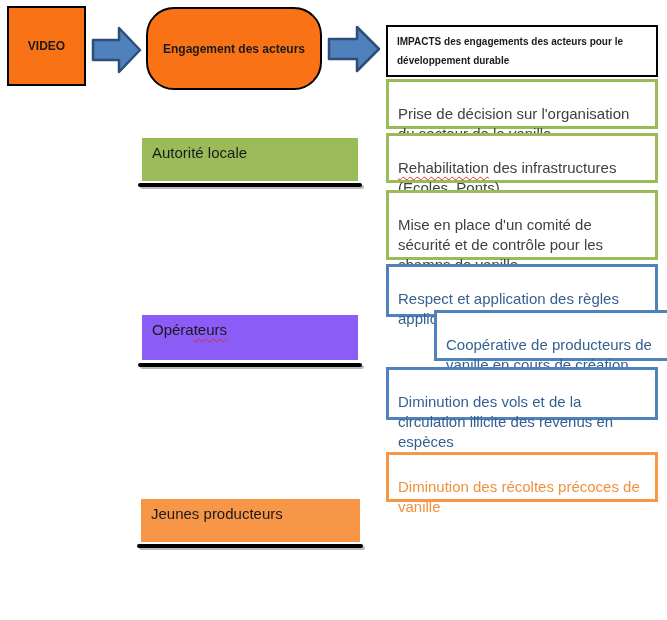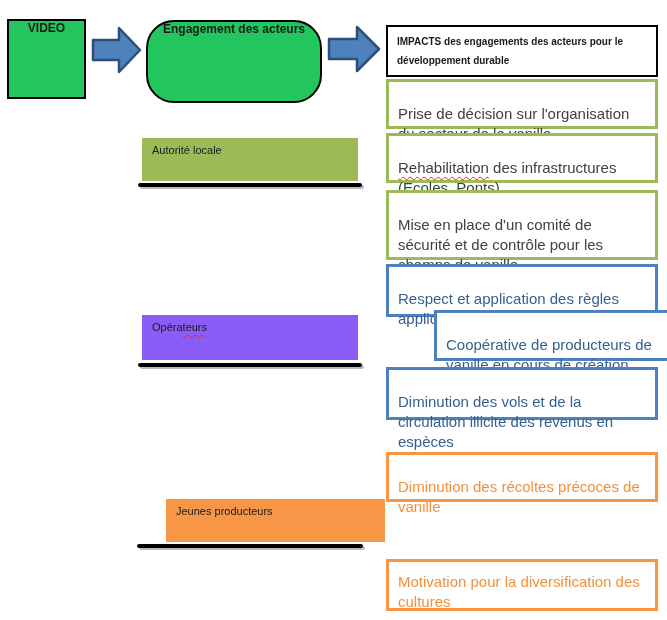--- a/index.html
+++ b/index.html
@@ -1,35 +1,35 @@
 <!DOCTYPE html>
 <html><head>
 <meta charset="utf-8">
 <style>
   html,body{margin:0;padding:0;background:#ffffff;}
   body{font-family:"Liberation Sans", sans-serif;}
   #canvas{position:relative;width:667px;height:620px;background:#ffffff;overflow:hidden;}
 
   .outlined-box{
-    position:absolute;background:#22c55e;border:2px solid #000000;
-    box-sizing:border-box;display:flex;align-items:flex-start;justify-content:center;
-    font-weight:bold;font-size:12px;color:#1a1a1a;text-align:center;margin-top:13px;
+    position:absolute;background:#f97316;border:2px solid #000000;
+    box-sizing:border-box;display:flex;align-items:center;justify-content:center;
+    font-weight:bold;font-size:12px;color:#1a1a1a;text-align:center;
   }
 
   .header-box{
     position:absolute;background:#ffffff;border:2px solid #000000;
     box-sizing:border-box;font-weight:bold;font-size:10px;color:#1a1a1a;
     padding:5px 9px;line-height:19px;text-align:left;
   }
 
   .arrow{position:absolute;}
 
   .actor{
     position:absolute;box-sizing:border-box;padding:6px 10px;
-    font-size:11px;color:#1a1a1a;
+    font-size:15px;color:#1a1a1a;
   }
   .actor.green{background:#9BBB59;}
   .actor.blue{background:#8b5cf6;}
   .actor.orange{background:#F79646;}
 
   .bar{
     position:absolute;height:4px;background:#000000;border-radius:2px;
     box-shadow:2px 2px 0 rgba(130,130,130,0.55);
   }
 
@@ -77,21 +77,21 @@
   <div class="actor green" style="left:142px;top:138px;width:216px;height:43px;">
     <span><span>Autorité locale</span><span class="mis"></span><span></span></span>
   </div>
   <div class="bar" style="left:138px;top:183px;width:224px;"></div>
 
   <div class="actor blue" style="left:142px;top:315px;width:216px;height:45px;">
     <span><span>Opéra</span><span class="mis">teurs</span><span></span></span>
   </div>
   <div class="bar" style="left:138px;top:363px;width:224px;"></div>
 
-  <div class="actor orange" style="left:141px;top:499px;width:219px;height:43px;margin-left:25px;">
+  <div class="actor orange" style="left:141px;top:499px;width:219px;height:43px;">
     <span><span>Jeunes producteurs</span><span class="mis"></span><span></span></span>
   </div>
   <div class="bar" style="left:137px;top:544px;width:226px;"></div>
 
   <div class="impact green" style="top:79px;height:49px;">
     <span><span>Prise de décision sur l'organisation du secteur de la vanille</span><span class="mis"></span><span></span></span>
   </div>
 
   <div class="impact green" style="top:133px;height:50px;">
     <span><span></span><span class="mis">Rehabilitation</span><span> des infrastructures (Ecoles, Ponts)</span></span>
@@ -111,17 +111,14 @@
 
   <div class="impact blue" style="top:367px;height:53px;">
     <span><span>Diminution des vols et de la circulation illicite des revenus en espèces</span><span class="mis"></span><span></span></span>
   </div>
 
   <div class="impact orange" style="top:452px;height:32px;">
     <span><span>Diminution des récoltes précoces de vanille</span><span class="mis"></span><span></span></span>
   </div>
 
 
-  <div class="impact orange" style="top:559px;height:52px;padding-top:10px;">
-    <span><span>Motivation pour la diversification des cultures</span><span class="mis"></span><span></span></span>
-  </div>
 
 </div>
 
 </body></html>

